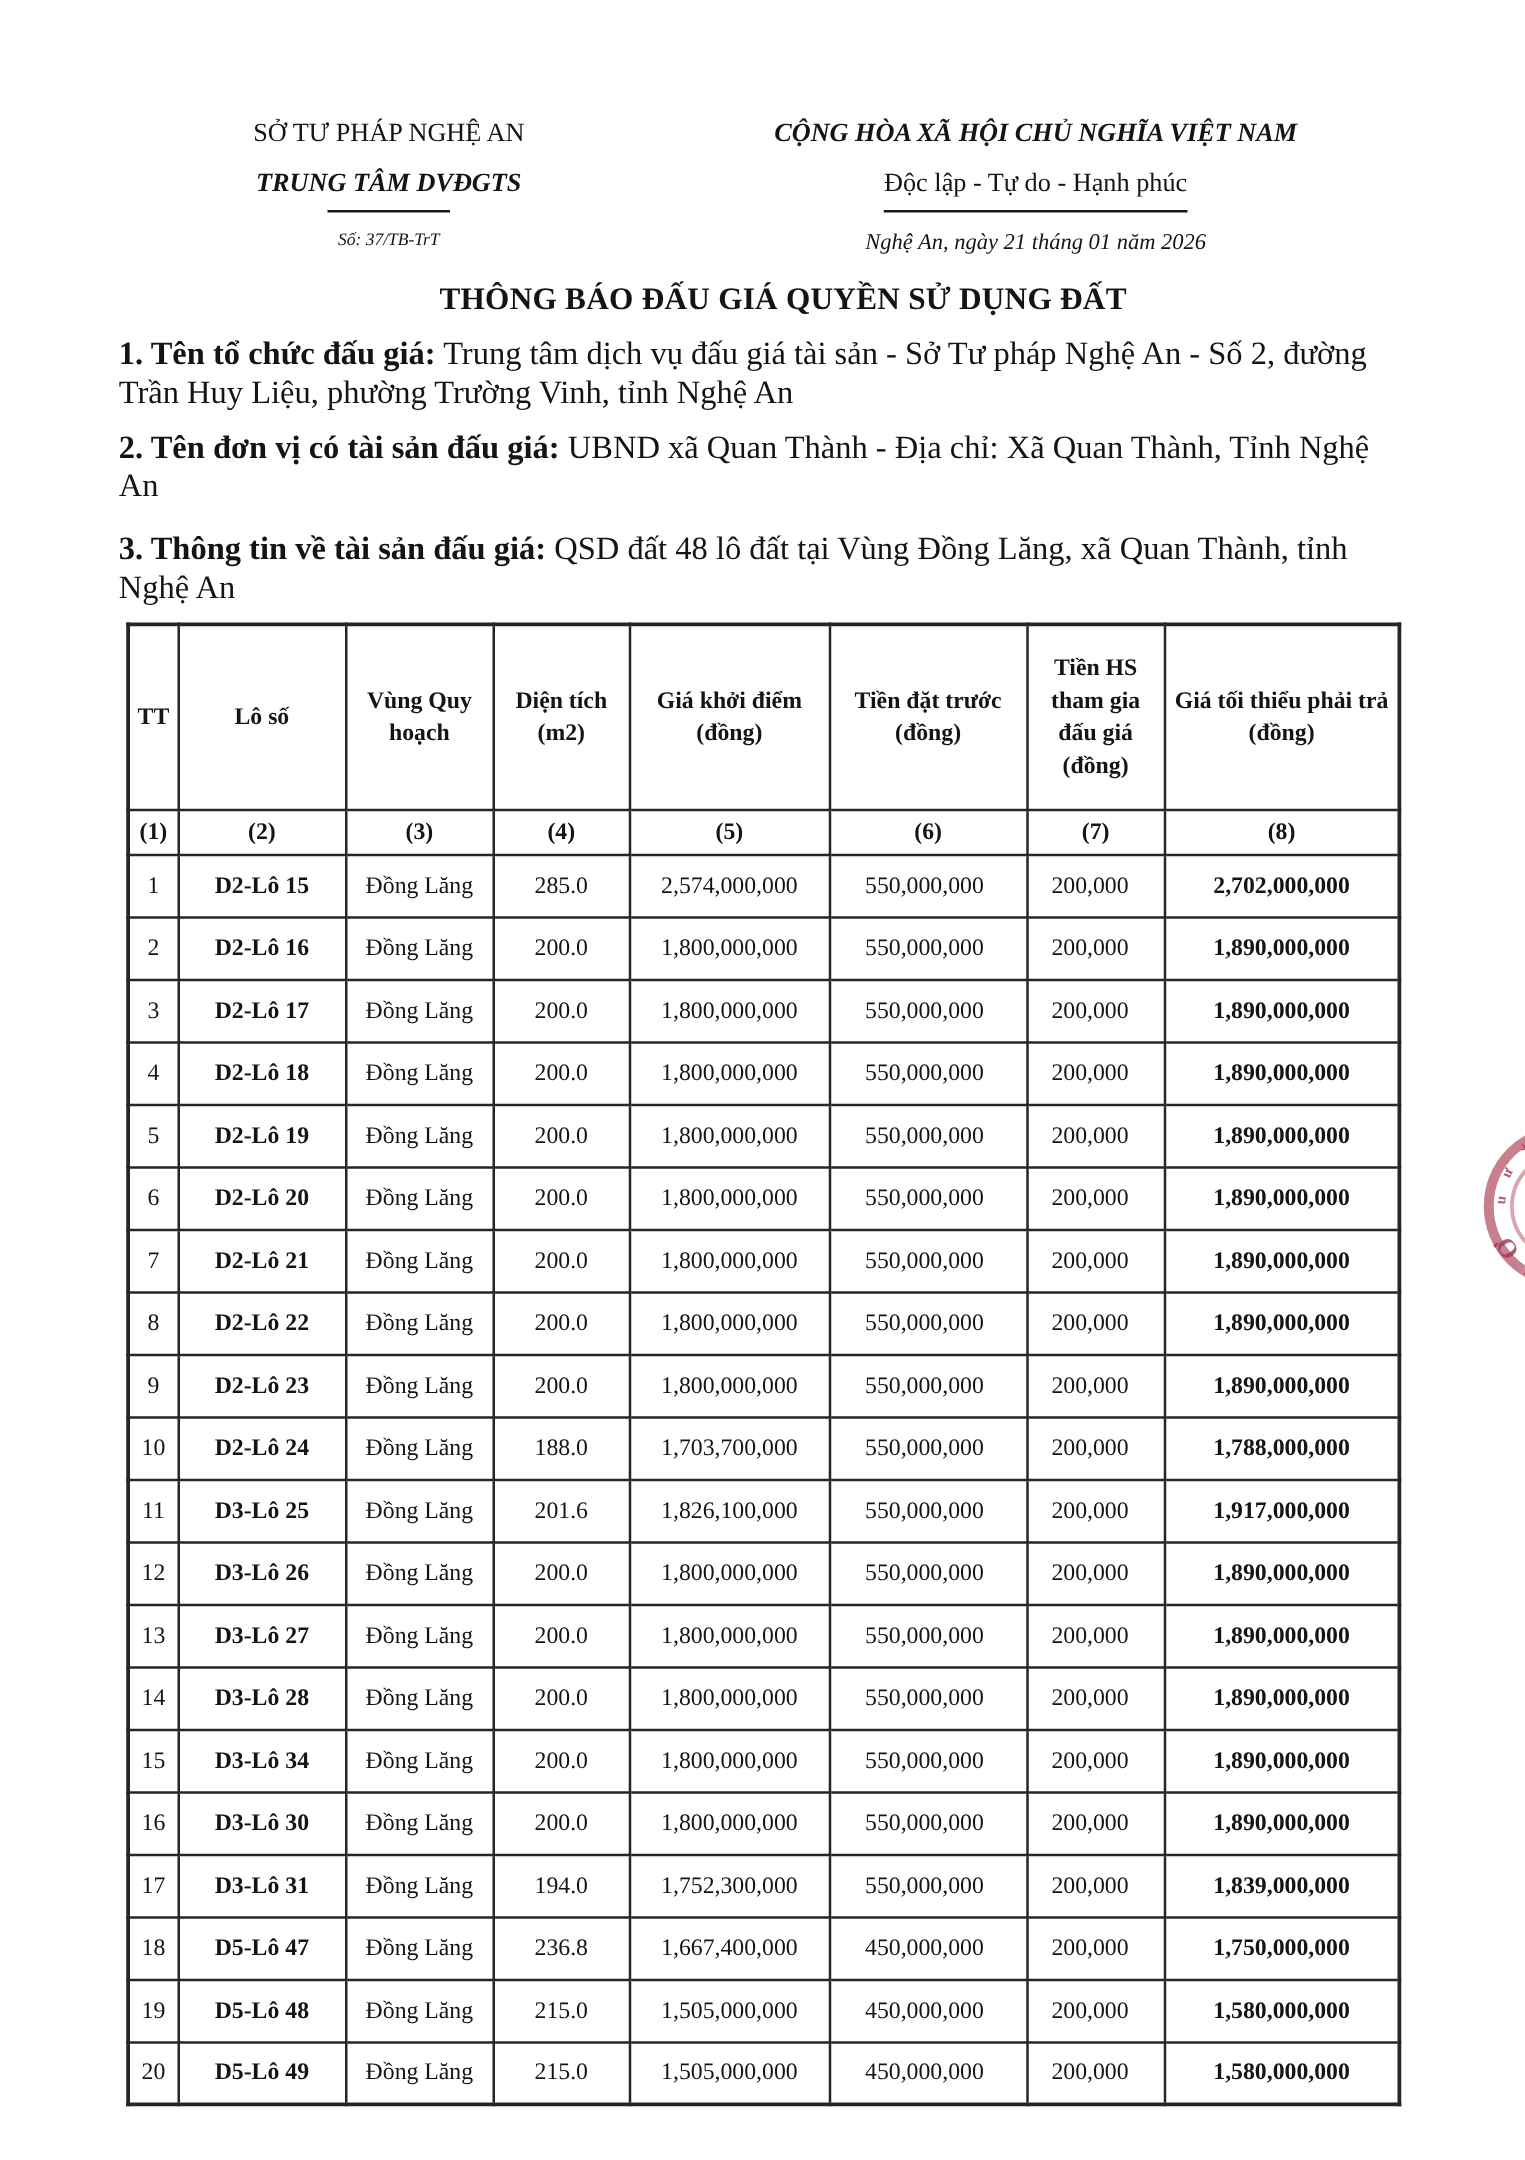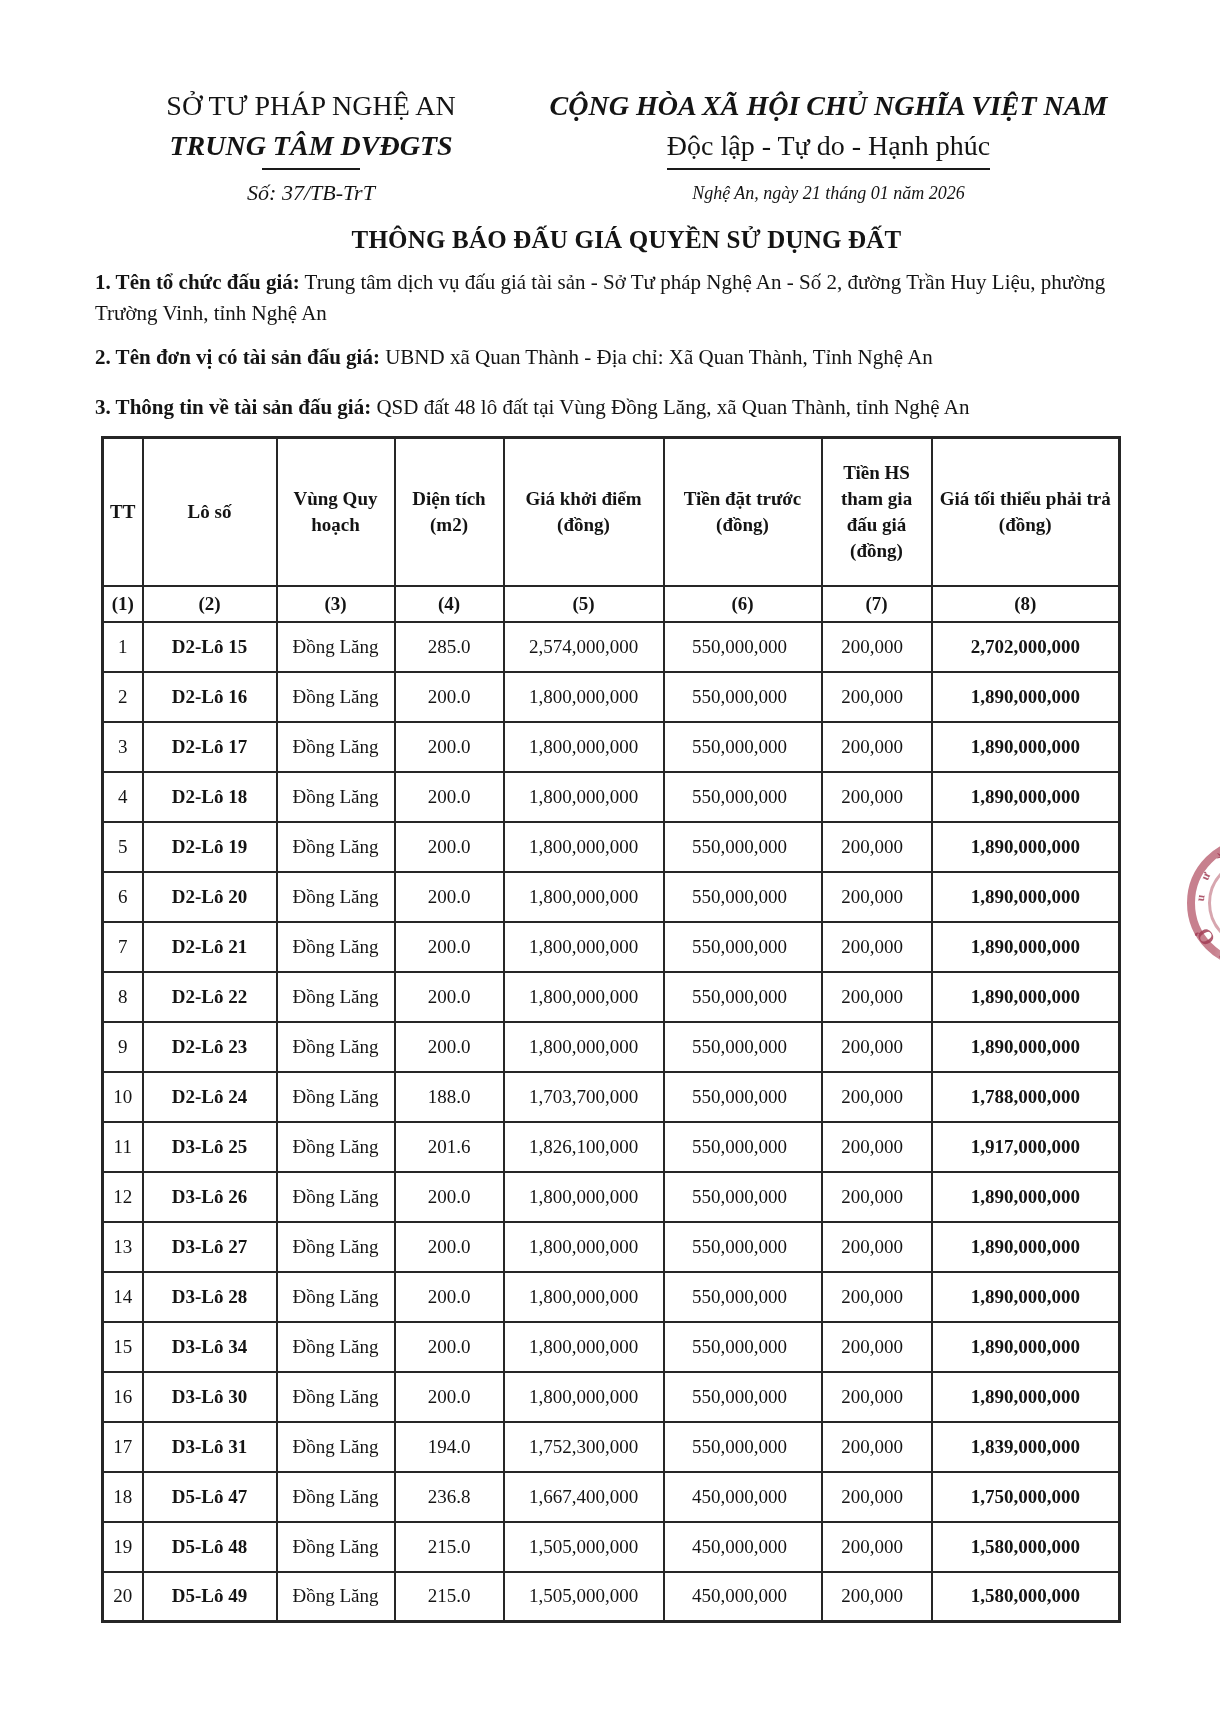--- a/index.html
+++ b/index.html
@@ -13,37 +13,37 @@
   }
   .page { position: absolute; inset: 0; }
 
   
   .doc-header {
     display: flex;
     padding: 86px 90px 0 95px;
   }
   .hdr-left { width: 432px; text-align: center; }
   .hdr-right { flex: 1; text-align: center; }
-  .hdr-line { font-size: 28px; line-height: 40px; white-space: nowrap; }
+  .hdr-line { font-size: 21px; line-height: 40px; white-space: nowrap; }
   .hdr-org2 { font-weight: bold; font-style: italic; }
   .hdr-rule { width: 98px; border-top: 2px solid #1a1a1a; margin: 2px auto 6px auto; }
-  .hdr-docno { font-size: 22px; font-style: italic; line-height: 34px; }
+  .hdr-docno { font-size: 14px; font-style: italic; line-height: 34px; }
   .hdr-motto { font-weight: normal; display: inline-block; border-bottom: 2px solid #1a1a1a; padding-bottom: 2px; }
   .hdr-date { font-size: 18px; font-style: italic; line-height: 34px; margin-top: 6px; }
 
   
   .doc-title {
     text-align: center;
     font-size: 25px; font-weight: bold;
     margin-top: 16px;
     letter-spacing: 0.2px;
     padding-left: 33px;
   }
   .doc-body { padding: 0 88px 0 95px; }
-  .para { font-size: 21px; line-height: 31px; margin-top: 13px; }
+  .para { font-size: 26px; line-height: 31px; margin-top: 13px; }
   .para b { font-weight: bold; }
   .para.p3 { margin-top: 19px; }
 
   
   .tbl-wrap { margin: 13px 0 0 6px; position: relative; }
   table.auction {
     border-collapse: collapse;
     table-layout: fixed;
     width: 1017px;
   }

